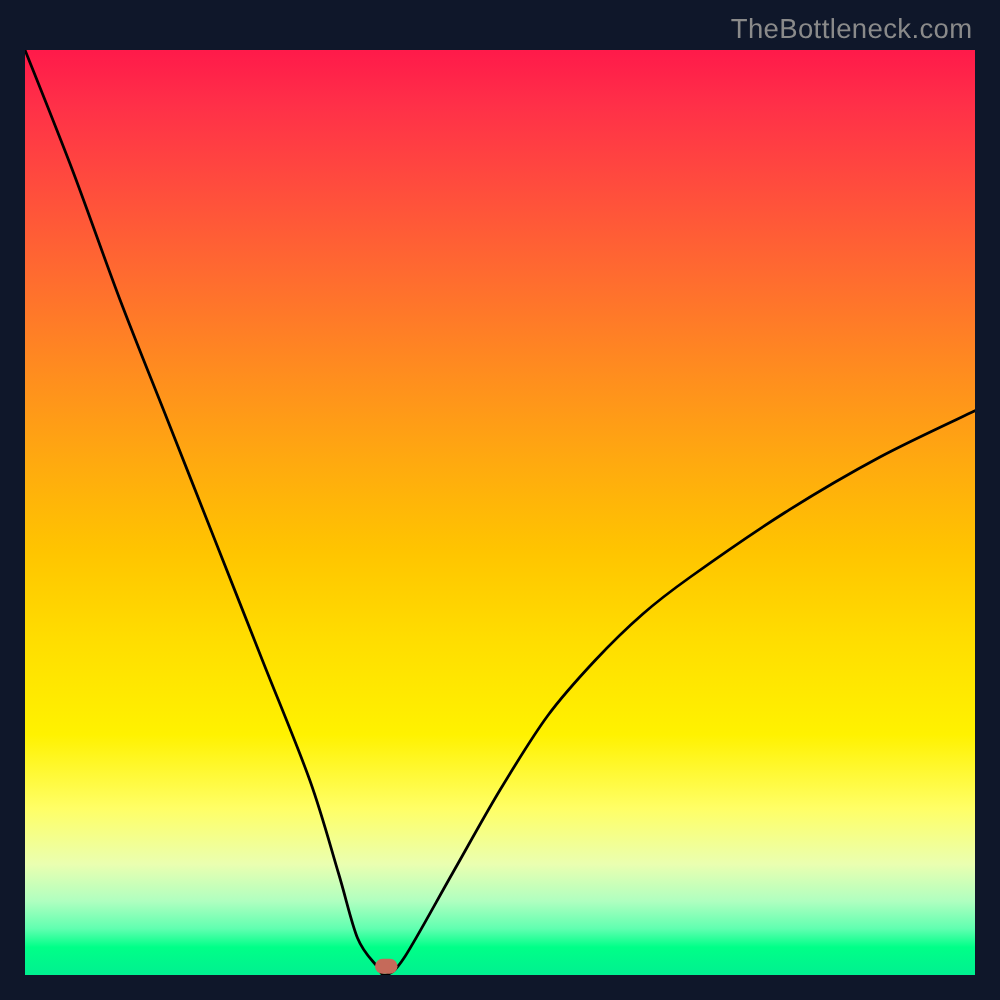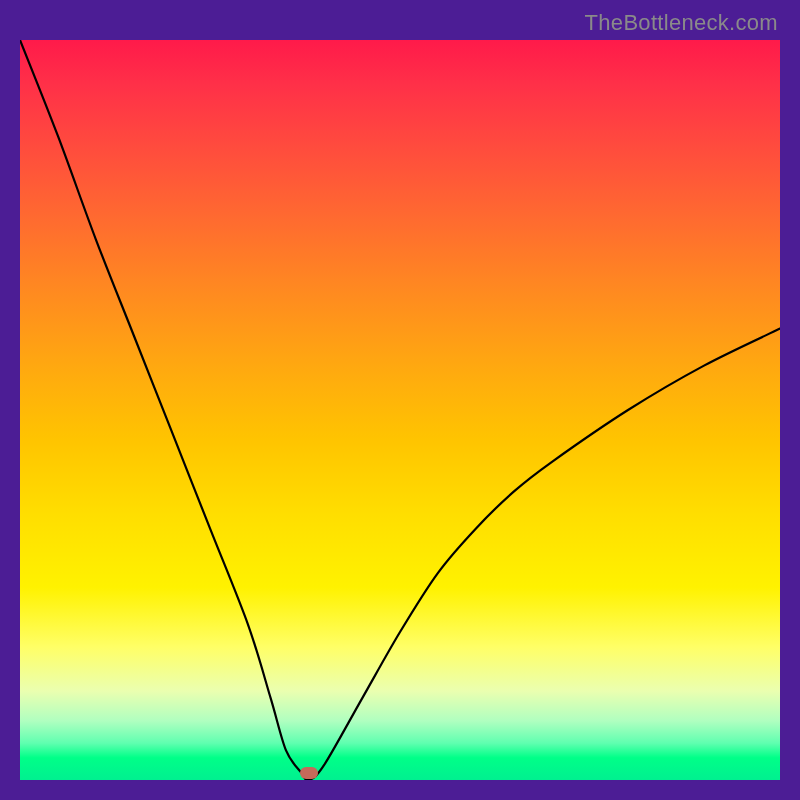--- a/index.html
+++ b/index.html
@@ -1,20 +1,20 @@
 <!DOCTYPE html>
 <html><head>
 <meta charset="utf-8">
 <style>
   * { margin: 0; padding: 0; box-sizing: border-box; }
   html, body { width: 800px; height: 800px; overflow: hidden; background: #000; }
   .frame {
     width: 800px;
     height: 800px;
-    background: #4c1d95;
+    background: #0f172a;
     position: relative;
   }
   .plot-area {
     position: absolute;
     left: 20px;
     top: 40px;
     width: 760px;
     height: 740px;
     background: linear-gradient(to bottom,
       #ff1a4a 0%,

